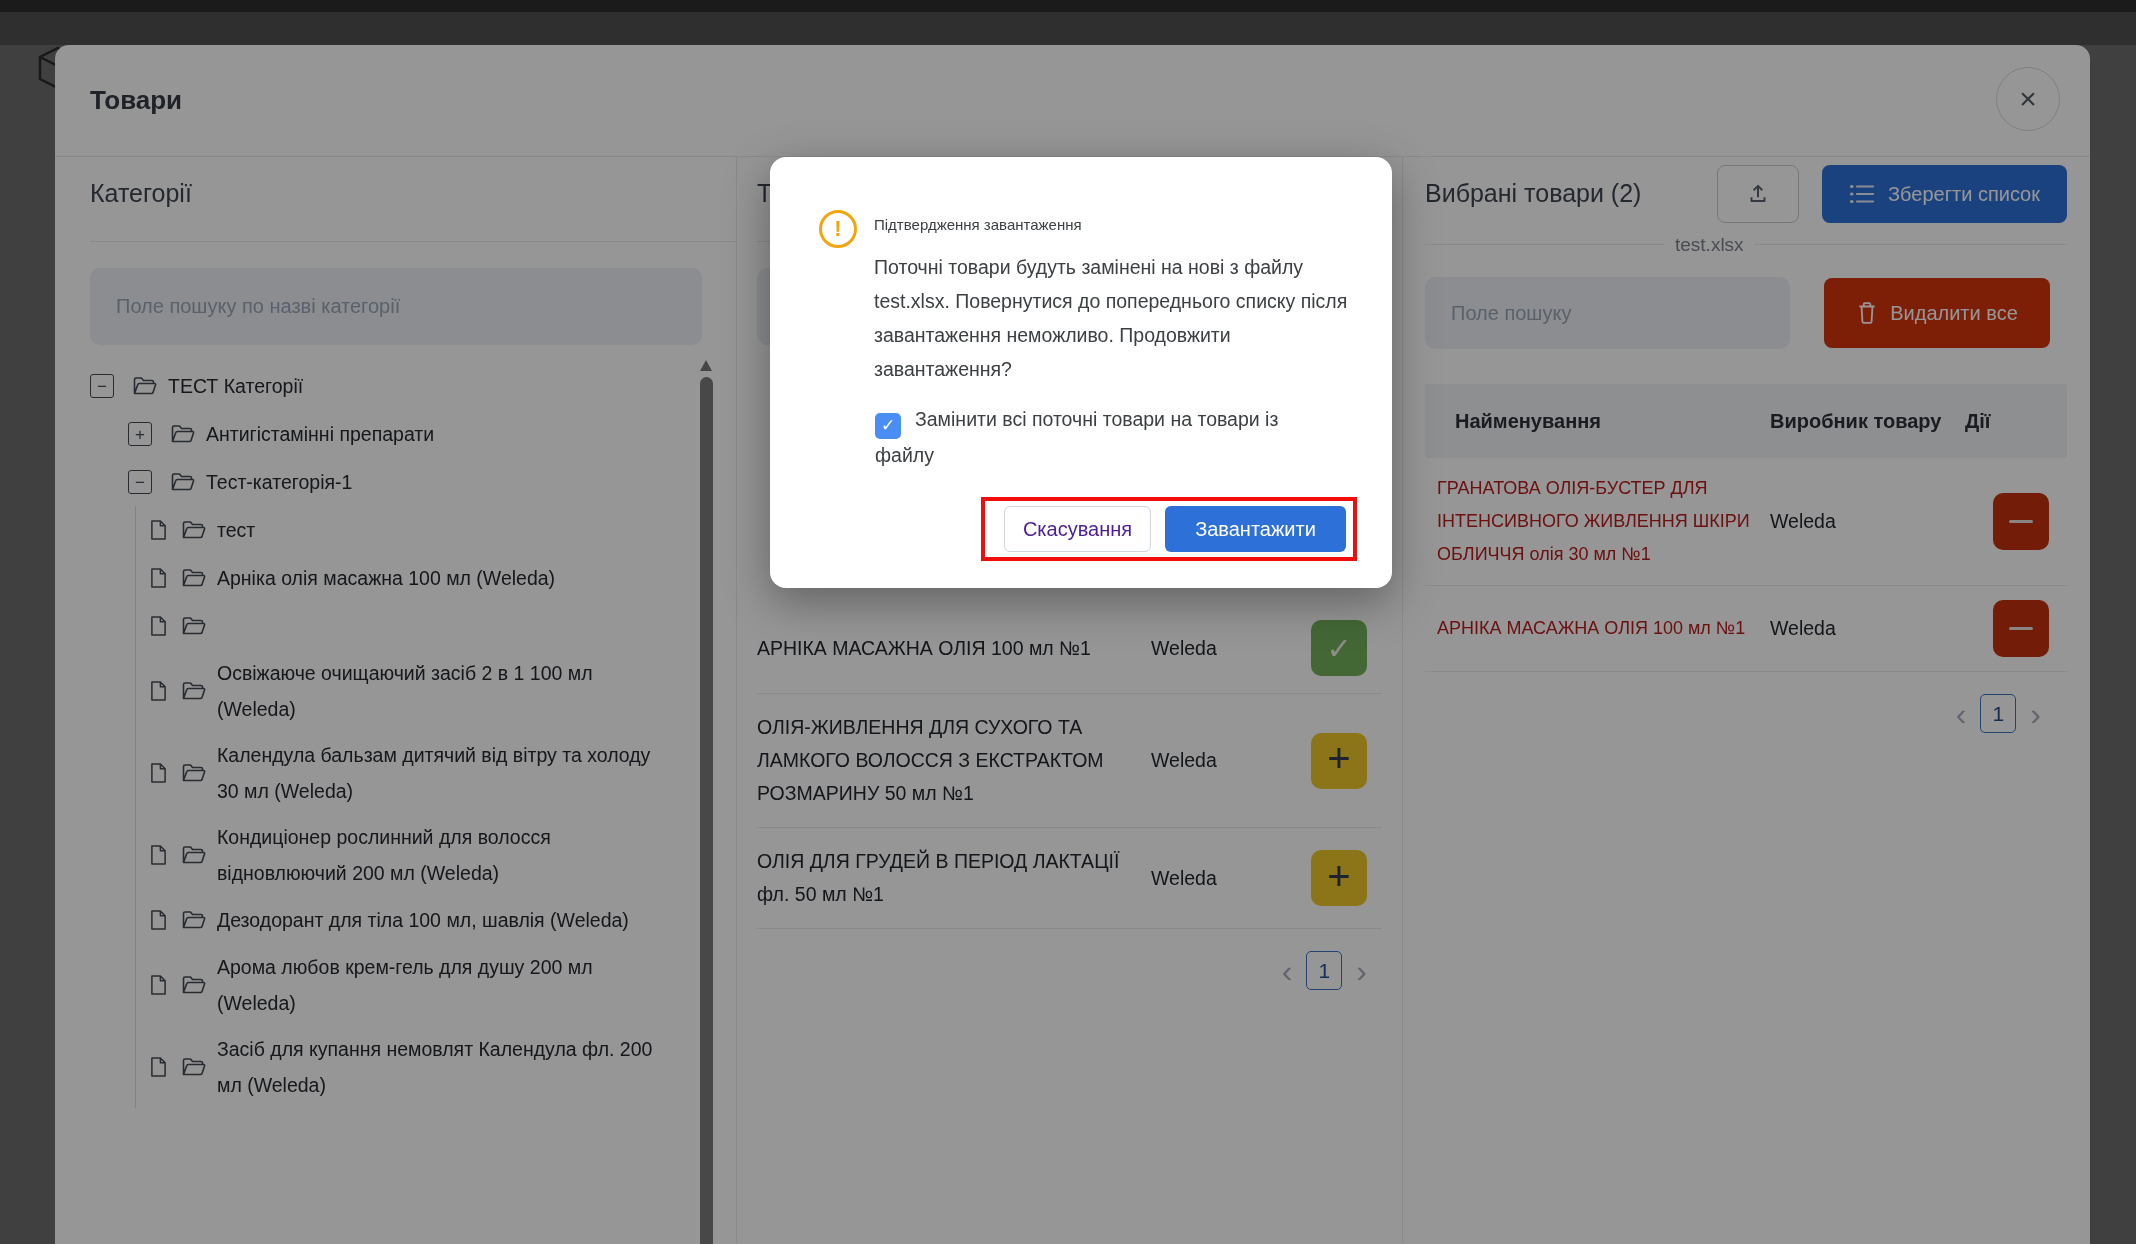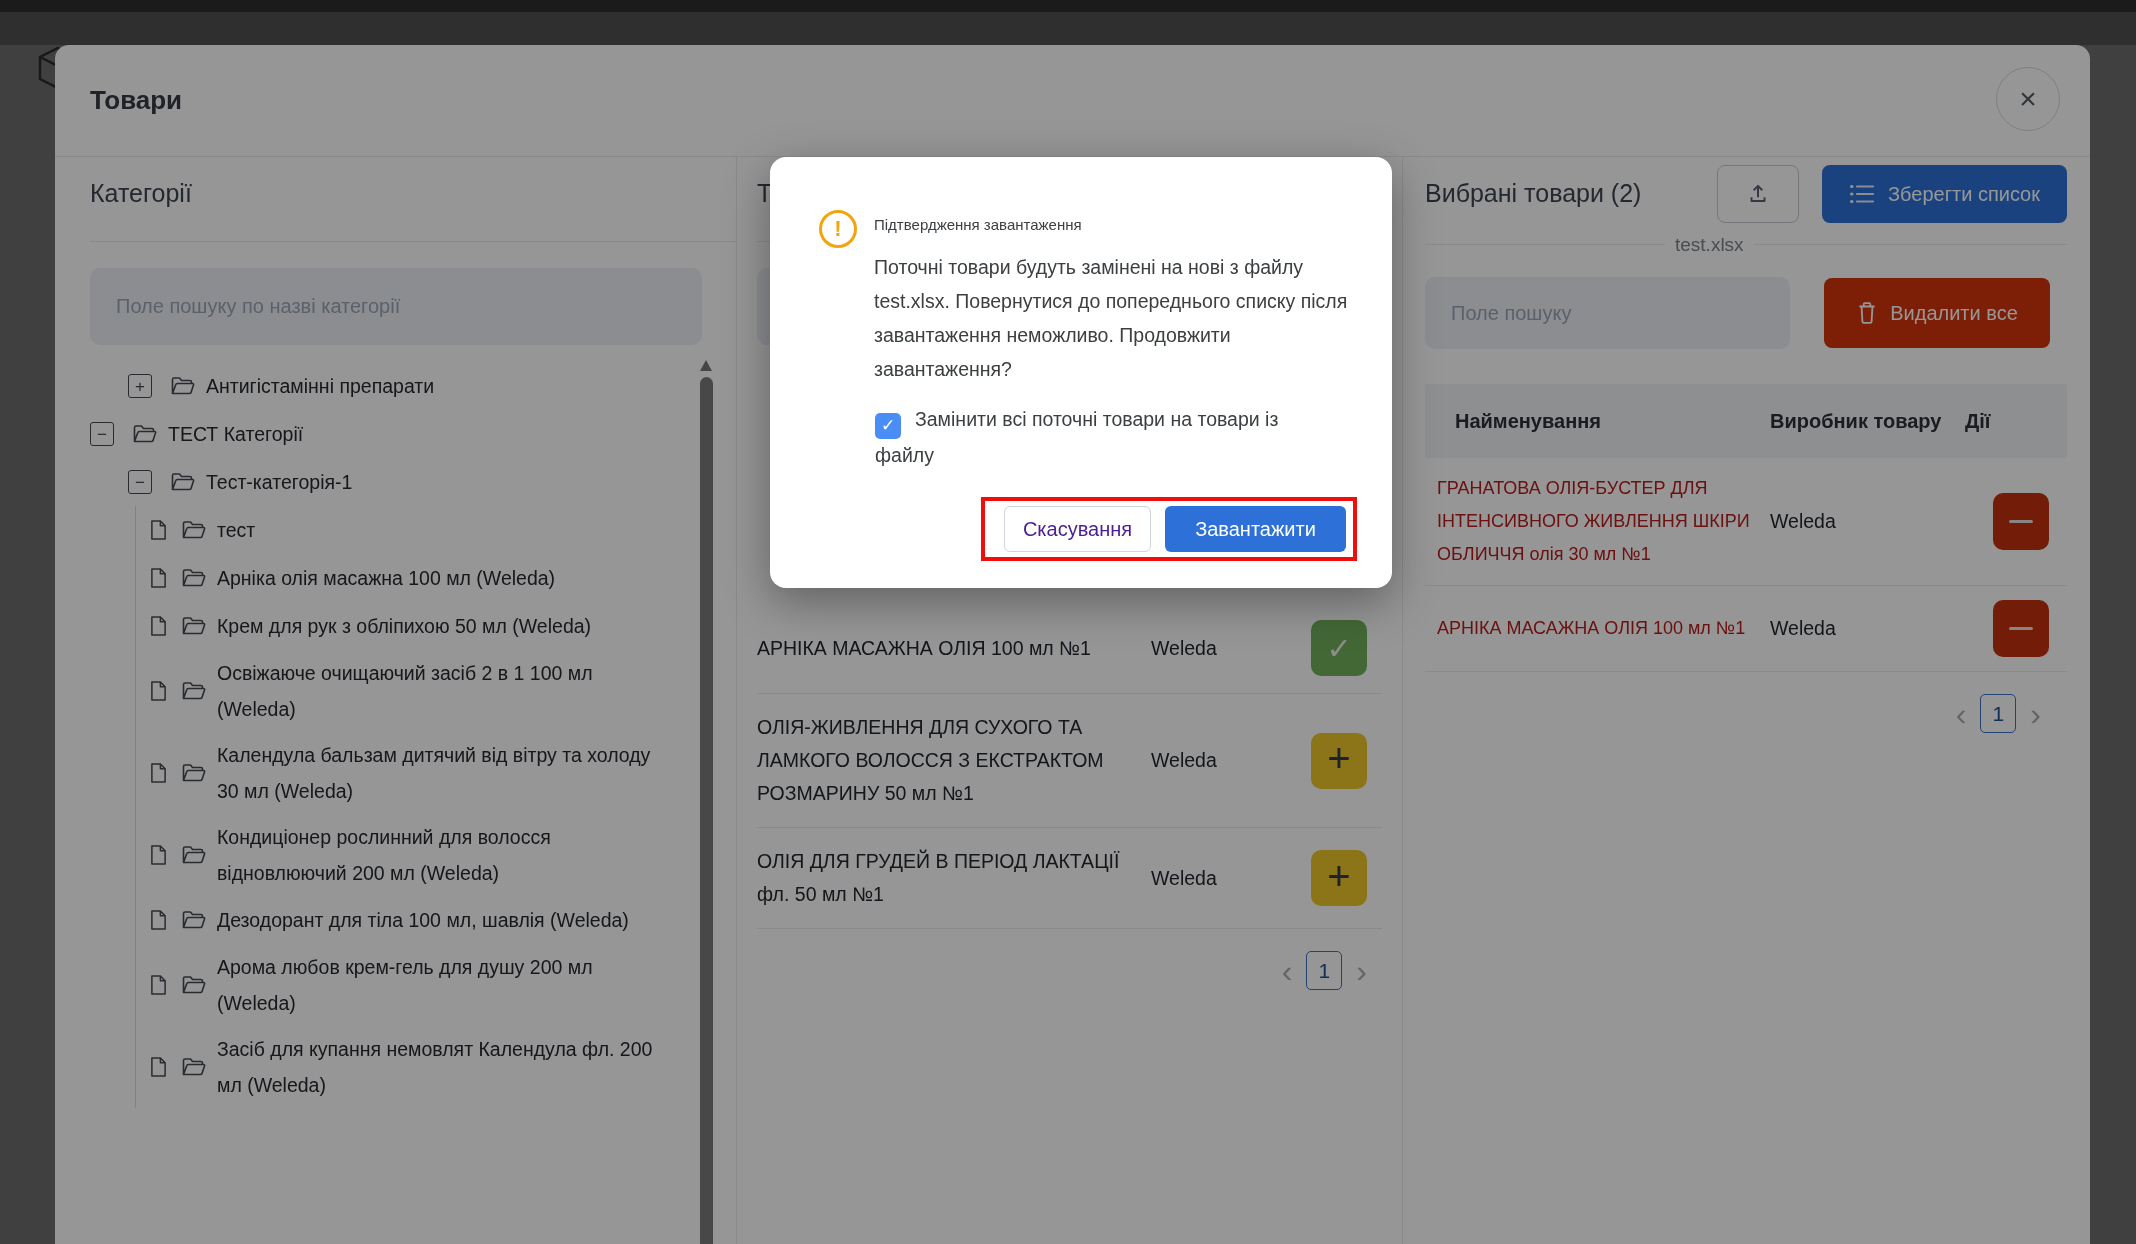--- a/index.html
+++ b/index.html
@@ -174,39 +174,39 @@
   </header>
 
   <div class="cols">
 
     <div class="col col1">
       <h3 class="col-title">Категорії</h3>
       <div class="hdiv"></div>
       <input class="search" placeholder="Поле пошуку по назві категорії" style="">
       <div class="tree">
 
-      <div class="trow lvl1 t-plus">
+      <div class="trow lvl0 t-minus">
             <span class="tbox"></span>
 
             <span class="folic">
               <svg width="26" height="20" viewBox="0 0 24 20" fill="none" stroke="currentColor" stroke-width="1.6" stroke-linejoin="round">
                 <path d="M1.5 17.5 V3.5 Q1.5 2 3 2 H8.5 L10.5 4.5 H19 Q20.5 4.5 20.5 6 V7.5 M1.5 17.5 L4.8 8.5 Q5.1 7.5 6.2 7.5 H21.5 Q23 7.5 22.5 9 L20 16.5 Q19.7 17.5 18.5 17.5 Z"></path>
               </svg>
             </span>
+            <span class="tlabel">ТЕСТ Категорії</span>
+          </div>
+          <div class="trow lvl1 t-plus">
+            <span class="tbox"></span>
+
+            <span class="folic">
+              <svg width="26" height="20" viewBox="0 0 24 20" fill="none" stroke="currentColor" stroke-width="1.6" stroke-linejoin="round">
+                <path d="M1.5 17.5 V3.5 Q1.5 2 3 2 H8.5 L10.5 4.5 H19 Q20.5 4.5 20.5 6 V7.5 M1.5 17.5 L4.8 8.5 Q5.1 7.5 6.2 7.5 H21.5 Q23 7.5 22.5 9 L20 16.5 Q19.7 17.5 18.5 17.5 Z"></path>
+              </svg>
+            </span>
             <span class="tlabel">Антигістамінні препарати</span>
-          </div>
-          <div class="trow lvl0 t-minus">
-            <span class="tbox"></span>
-
-            <span class="folic">
-              <svg width="26" height="20" viewBox="0 0 24 20" fill="none" stroke="currentColor" stroke-width="1.6" stroke-linejoin="round">
-                <path d="M1.5 17.5 V3.5 Q1.5 2 3 2 H8.5 L10.5 4.5 H19 Q20.5 4.5 20.5 6 V7.5 M1.5 17.5 L4.8 8.5 Q5.1 7.5 6.2 7.5 H21.5 Q23 7.5 22.5 9 L20 16.5 Q19.7 17.5 18.5 17.5 Z"></path>
-              </svg>
-            </span>
-            <span class="tlabel">ТЕСТ Категорії</span>
           </div>
           <div class="trow lvl1 t-minus">
             <span class="tbox"></span>
 
             <span class="folic">
               <svg width="26" height="20" viewBox="0 0 24 20" fill="none" stroke="currentColor" stroke-width="1.6" stroke-linejoin="round">
                 <path d="M1.5 17.5 V3.5 Q1.5 2 3 2 H8.5 L10.5 4.5 H19 Q20.5 4.5 20.5 6 V7.5 M1.5 17.5 L4.8 8.5 Q5.1 7.5 6.2 7.5 H21.5 Q23 7.5 22.5 9 L20 16.5 Q19.7 17.5 18.5 17.5 Z"></path>
               </svg>
             </span>
             <span class="tlabel">Тест-категорія-1</span>
@@ -244,21 +244,20 @@
             <span class="fileic">
               <svg width="17" height="22" viewBox="0 0 18 22" fill="none" stroke="currentColor" stroke-width="1.6" stroke-linejoin="round">
                 <path d="M2 1.5 H11 L16 6.5 V20.5 H2 Z M11 1.5 V6.5 H16"></path>
               </svg>
             </span>
             <span class="folic">
               <svg width="26" height="20" viewBox="0 0 24 20" fill="none" stroke="currentColor" stroke-width="1.6" stroke-linejoin="round">
                 <path d="M1.5 17.5 V3.5 Q1.5 2 3 2 H8.5 L10.5 4.5 H19 Q20.5 4.5 20.5 6 V7.5 M1.5 17.5 L4.8 8.5 Q5.1 7.5 6.2 7.5 H21.5 Q23 7.5 22.5 9 L20 16.5 Q19.7 17.5 18.5 17.5 Z"></path>
               </svg>
             </span>
-            <span class="tlabel">Крем для рук з обліпихою 50 мл (Weleda)</span>
           </div>
           <div class="trow lvl2 t-leaf">
 
             <span class="fileic">
               <svg width="17" height="22" viewBox="0 0 18 22" fill="none" stroke="currentColor" stroke-width="1.6" stroke-linejoin="round">
                 <path d="M2 1.5 H11 L16 6.5 V20.5 H2 Z M11 1.5 V6.5 H16"></path>
               </svg>
             </span>
             <span class="folic">
               <svg width="26" height="20" viewBox="0 0 24 20" fill="none" stroke="currentColor" stroke-width="1.6" stroke-linejoin="round">

